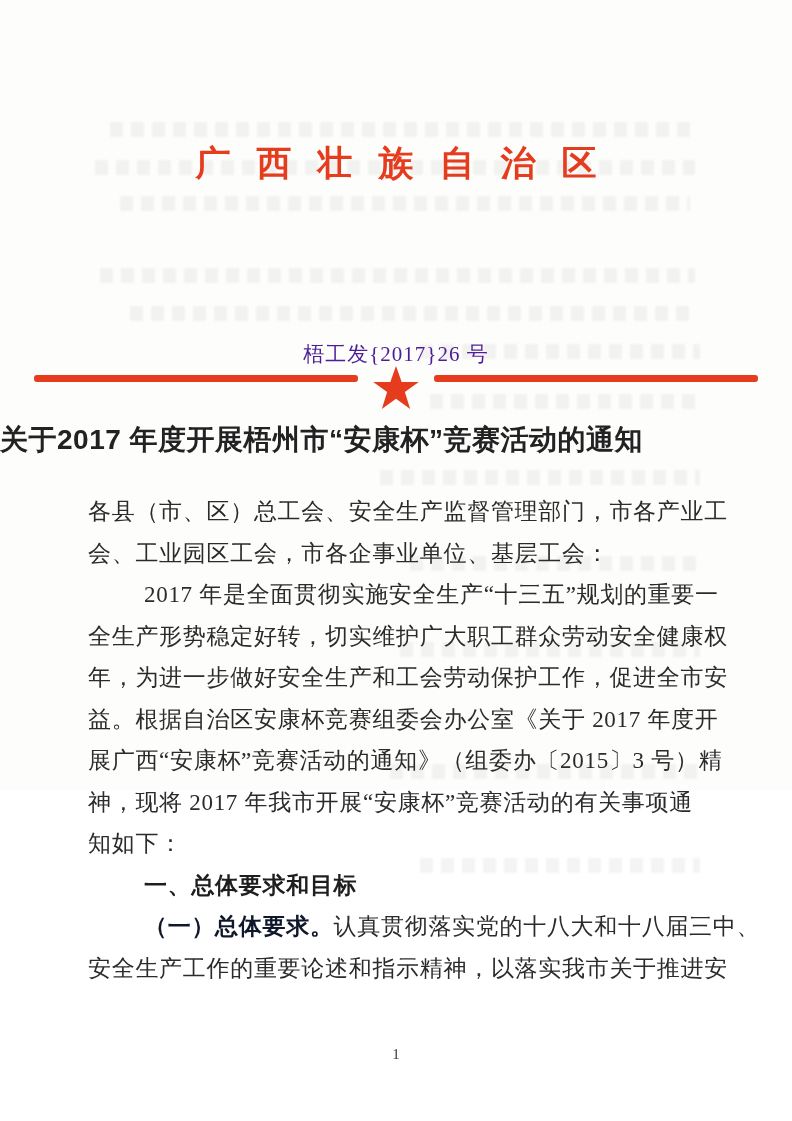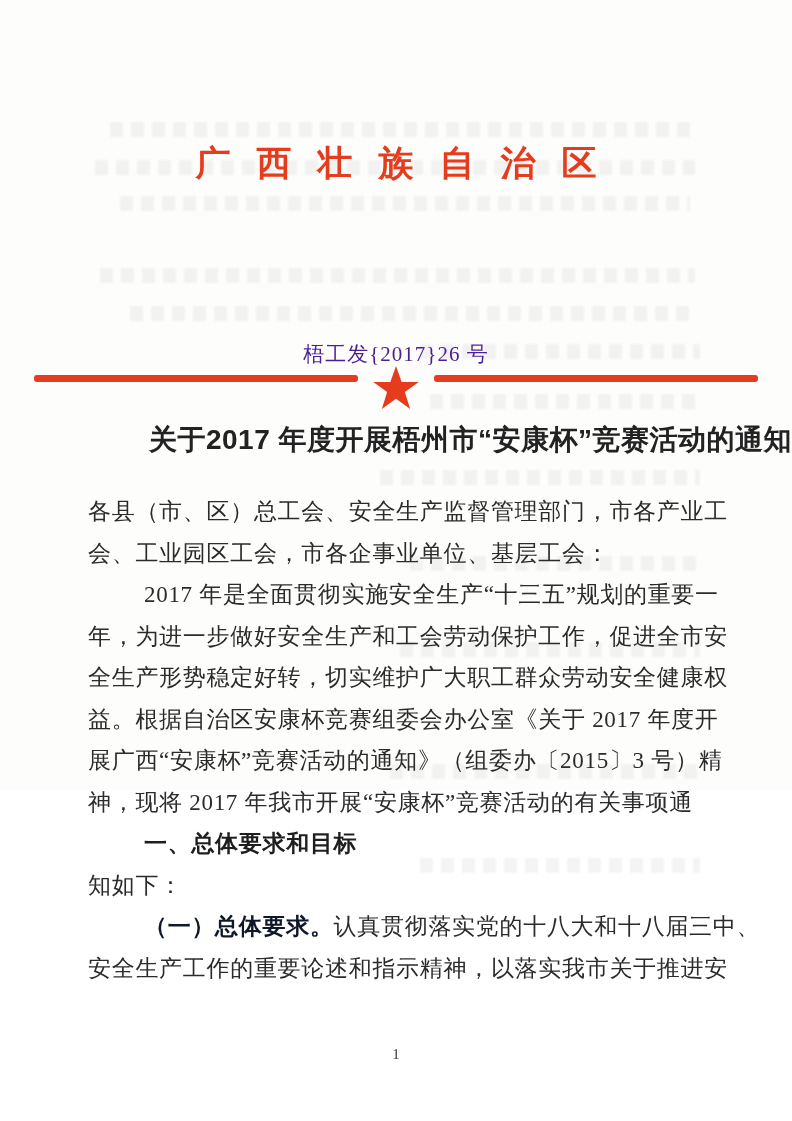--- a/index.html
+++ b/index.html
@@ -58,21 +58,21 @@
   .red-rule .bar-right { right: 0; width: calc(50% - 38px); }
   .red-rule .star {
     position: absolute; left: 50%; top: -8px;
     transform: translateX(-50%);
     width: 50px; height: 48px;
   }
   .red-rule .star svg { width: 100%; height: 100%; fill: #e63c1e; }
 
   .doc-title {
     position: absolute; top: 421px; left: 0; width: 100%;
-    text-align: right;
+    text-align: left;
     font-family: "Liberation Sans", "DejaVu Sans", sans-serif;
     font-size: 28px; font-weight: 700; color: #222;
     letter-spacing: 0.5px;
   }
 
   .body-text {
     position: absolute; top: 491px; left: 88px; right: 84px;
     font-size: 23px; letter-spacing: 0.7px; color: #2b2b2b;
   }
   .bodyline {
@@ -129,28 +129,28 @@
     </div>
   </div>
 
   <div class="doc-title">关于2017 年度开展梧州市“安康杯”竞赛活动的通知</div>
 
   <div class="body-text">
     <div class="bodyline">各县（市、区）总工会、安全生产监督管理部门，市各产业工</div>
     <div class="bodyline">会、工业园区工会，市各企事业单位、基层工会：</div>
 
     <div class="bodyline indent">2017 年是全面贯彻实施安全生产“十三五”规划的重要一</div>
+    <div class="bodyline">全生产形势稳定好转，切实维护广大职工群众劳动安全健康权</div>
     <div class="bodyline">年，为进一步做好安全生产和工会劳动保护工作，促进全市安</div>
-    <div class="bodyline">全生产形势稳定好转，切实维护广大职工群众劳动安全健康权</div>
     <div class="bodyline">益。根据自治区安康杯竞赛组委会办公室《关于 2017 年度开</div>
     <div class="bodyline">展广西“安康杯”竞赛活动的通知》（组委办〔2015〕3 号）精</div>
     <div class="bodyline">神，现将 2017 年我市开展“安康杯”竞赛活动的有关事项通</div>
+    <div class="bodyline">知如下：</div>
+
     <div class="bodyline indent heading">一、总体要求和目标</div>
-
-    <div class="bodyline">知如下：</div>
 
     <div class="bodyline indent">
       <span class="bold-lead">（一）总体要求。</span><span>认真贯彻落实党的十八大和十八届三中、</span>
     </div>
     <div class="bodyline">安全生产工作的重要论述和指示精神，以落实我市关于推进安</div>
   </div>
 
   <div class="page-number">1</div>
 
 </div>

